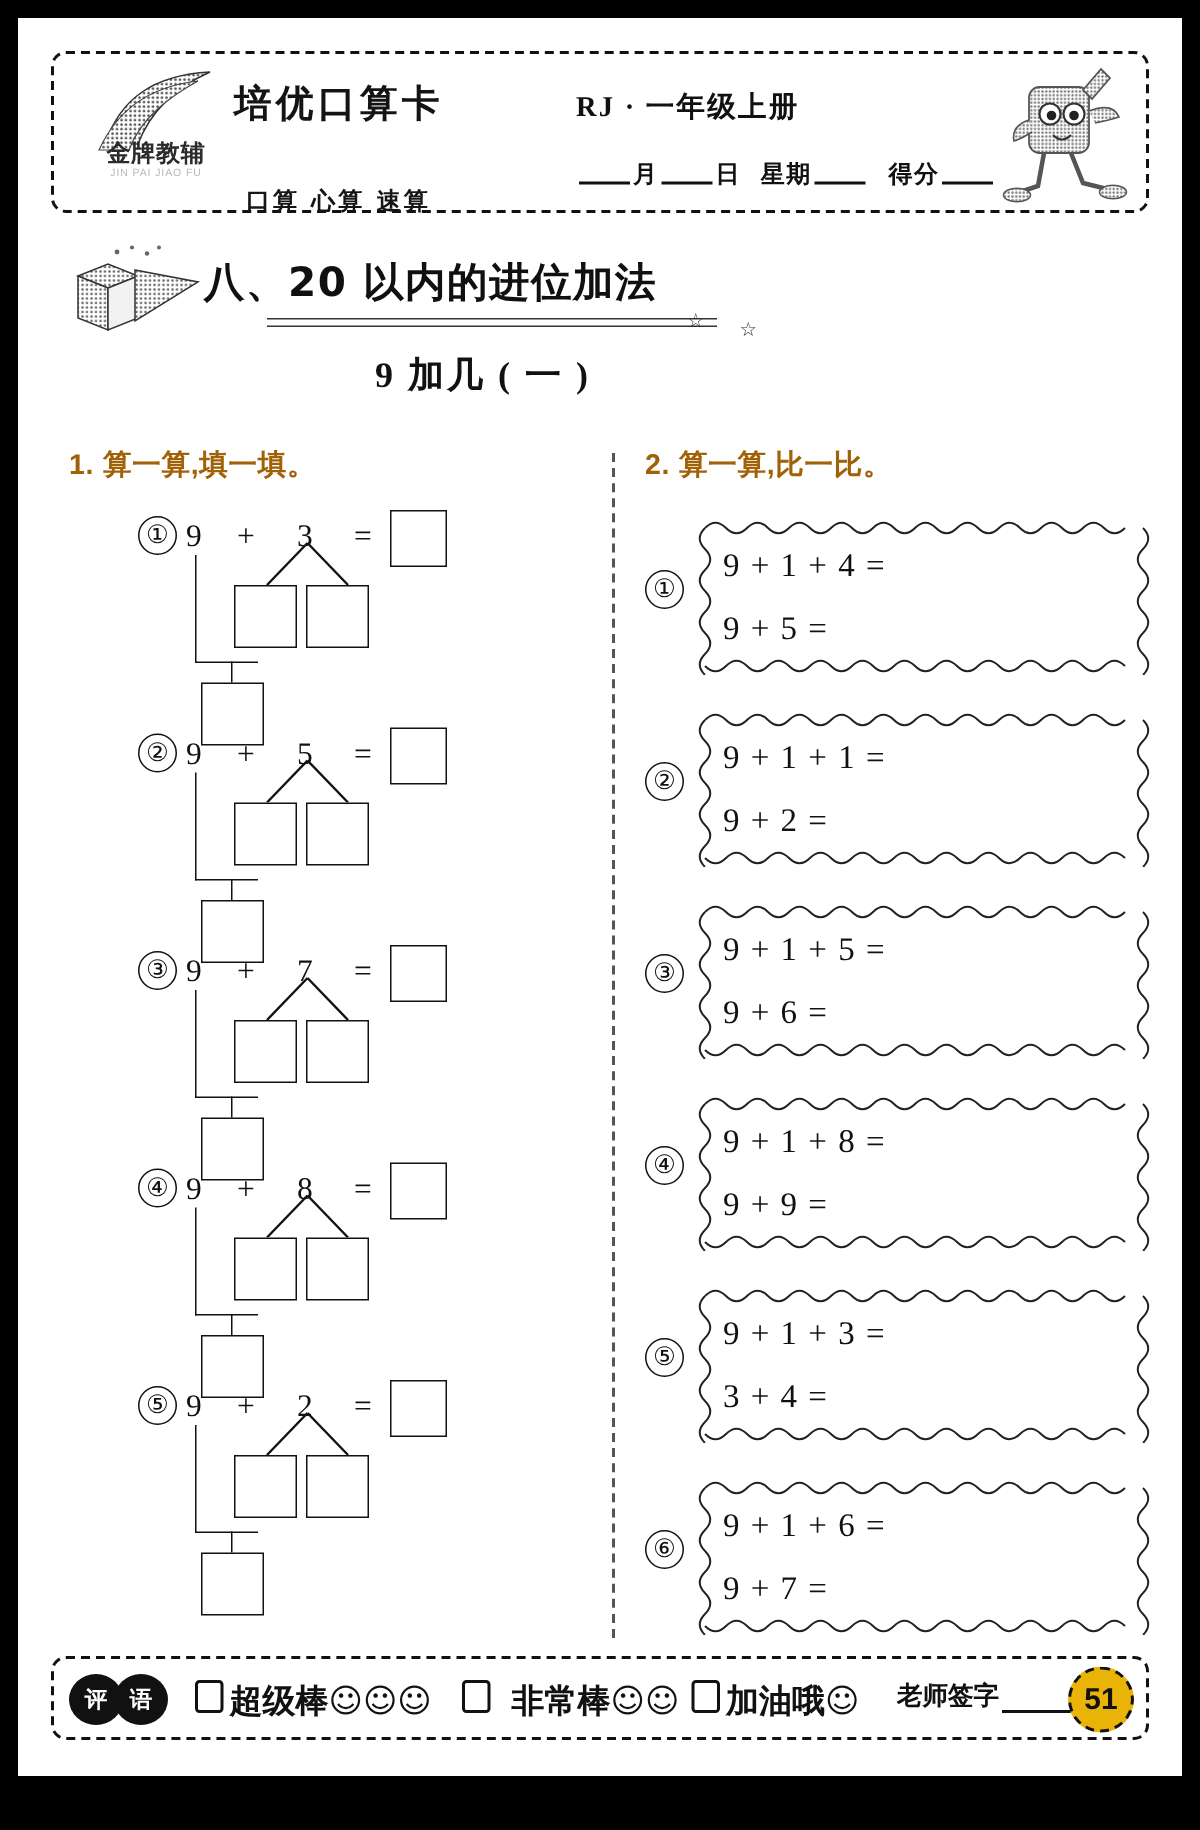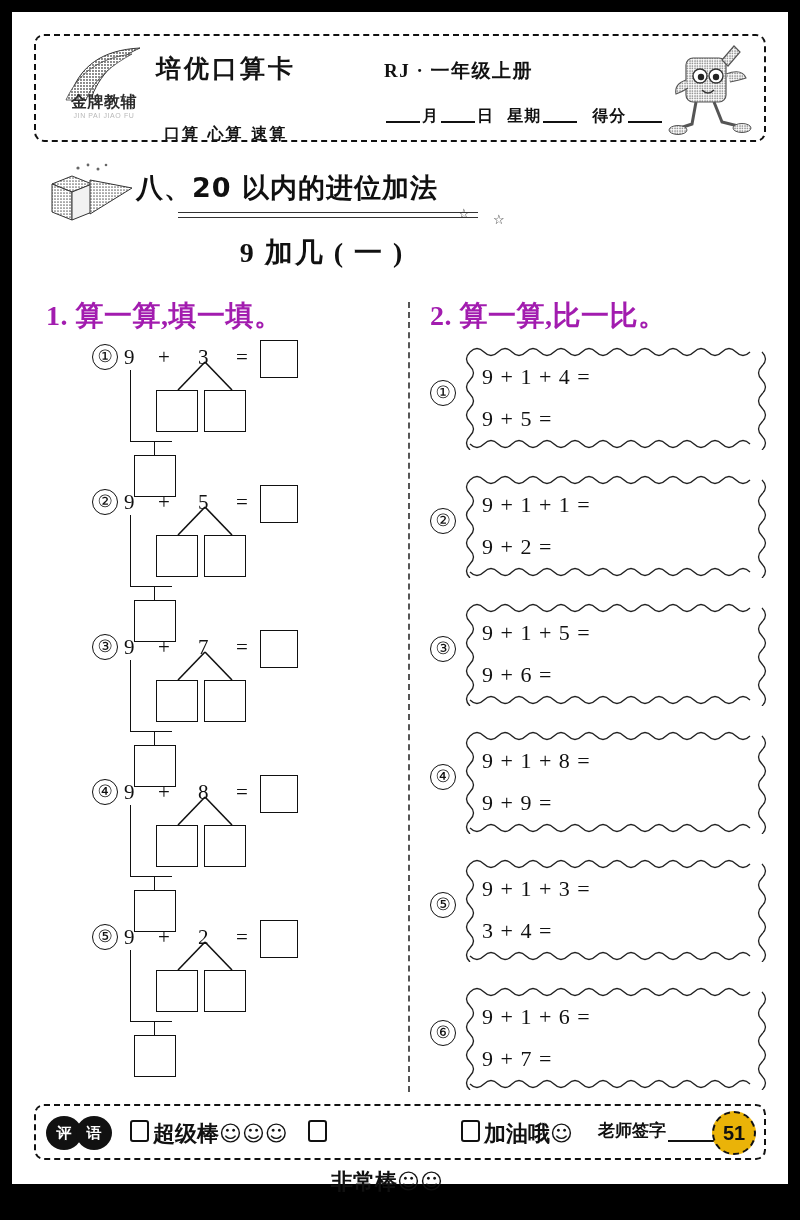--- a/index.html
+++ b/index.html
@@ -172,43 +172,43 @@
     color: #333;
   }
 
   .subtitle {
     position: absolute;
     left: 0;
     top: 222px;
     width: 620px;
     text-align: center;
     font-family: "Liberation Serif", serif;
-    font-size: 28px;
+    font-size: 24px;
     font-weight: bold;
     letter-spacing: 2px;
     color: #111;
   }
 
   
   .col-divider {
     position: absolute;
     left: 396px;
     top: 290px;
     width: 0;
     height: 790px;
     border-left: 2px dashed #555;
   }
 
   
   .sec-heading {
     position: absolute;
-    font-family: Liberation Serif, serif;
-    font-size: 28px;
-    font-weight: bold;
-    color: #a21caf;
+    font-family: Liberation Sans, sans-serif;
+    font-size: 19px;
+    font-weight: bold;
+    color: #a16207;
     letter-spacing: 0.5px;
   }
   #sec1-heading { left: 34px; top: 285px; }
   #sec2-heading { left: 418px; top: 285px; }
 
   
   .decomp-item { position: absolute; left: 80px; width: 300px; height: 142px; }
 
   .circ-num {
     position: absolute;
@@ -633,21 +633,21 @@
         </div>
       <div class="pingyu-oval" style="left:30px;">
           <span>语</span>
         </div>
     </div>
 
     <div class="chk" style="left:94px;"></div>
     <div class="rate-label" style="left:117px;">超级棒☺☺☺</div>
 
     <div class="chk" style="left:272px;"></div>
-    <div class="rate-label" style="left:295px;margin-top:48px;">非常棒☺☺</div>
+    <div class="rate-label" style="left:305px;">非常棒☺☺</div>
 
     <div class="chk" style="left:425px;"></div>
     <div class="rate-label" style="left:448px;">加油哦☺</div>
 
     <div class="sign-label" style="left:562px;">老师签字</div>
     <div class="sign-blank" style="left:632px;"></div>
 
     <div class="page-num">51</div>
   </div>
 

